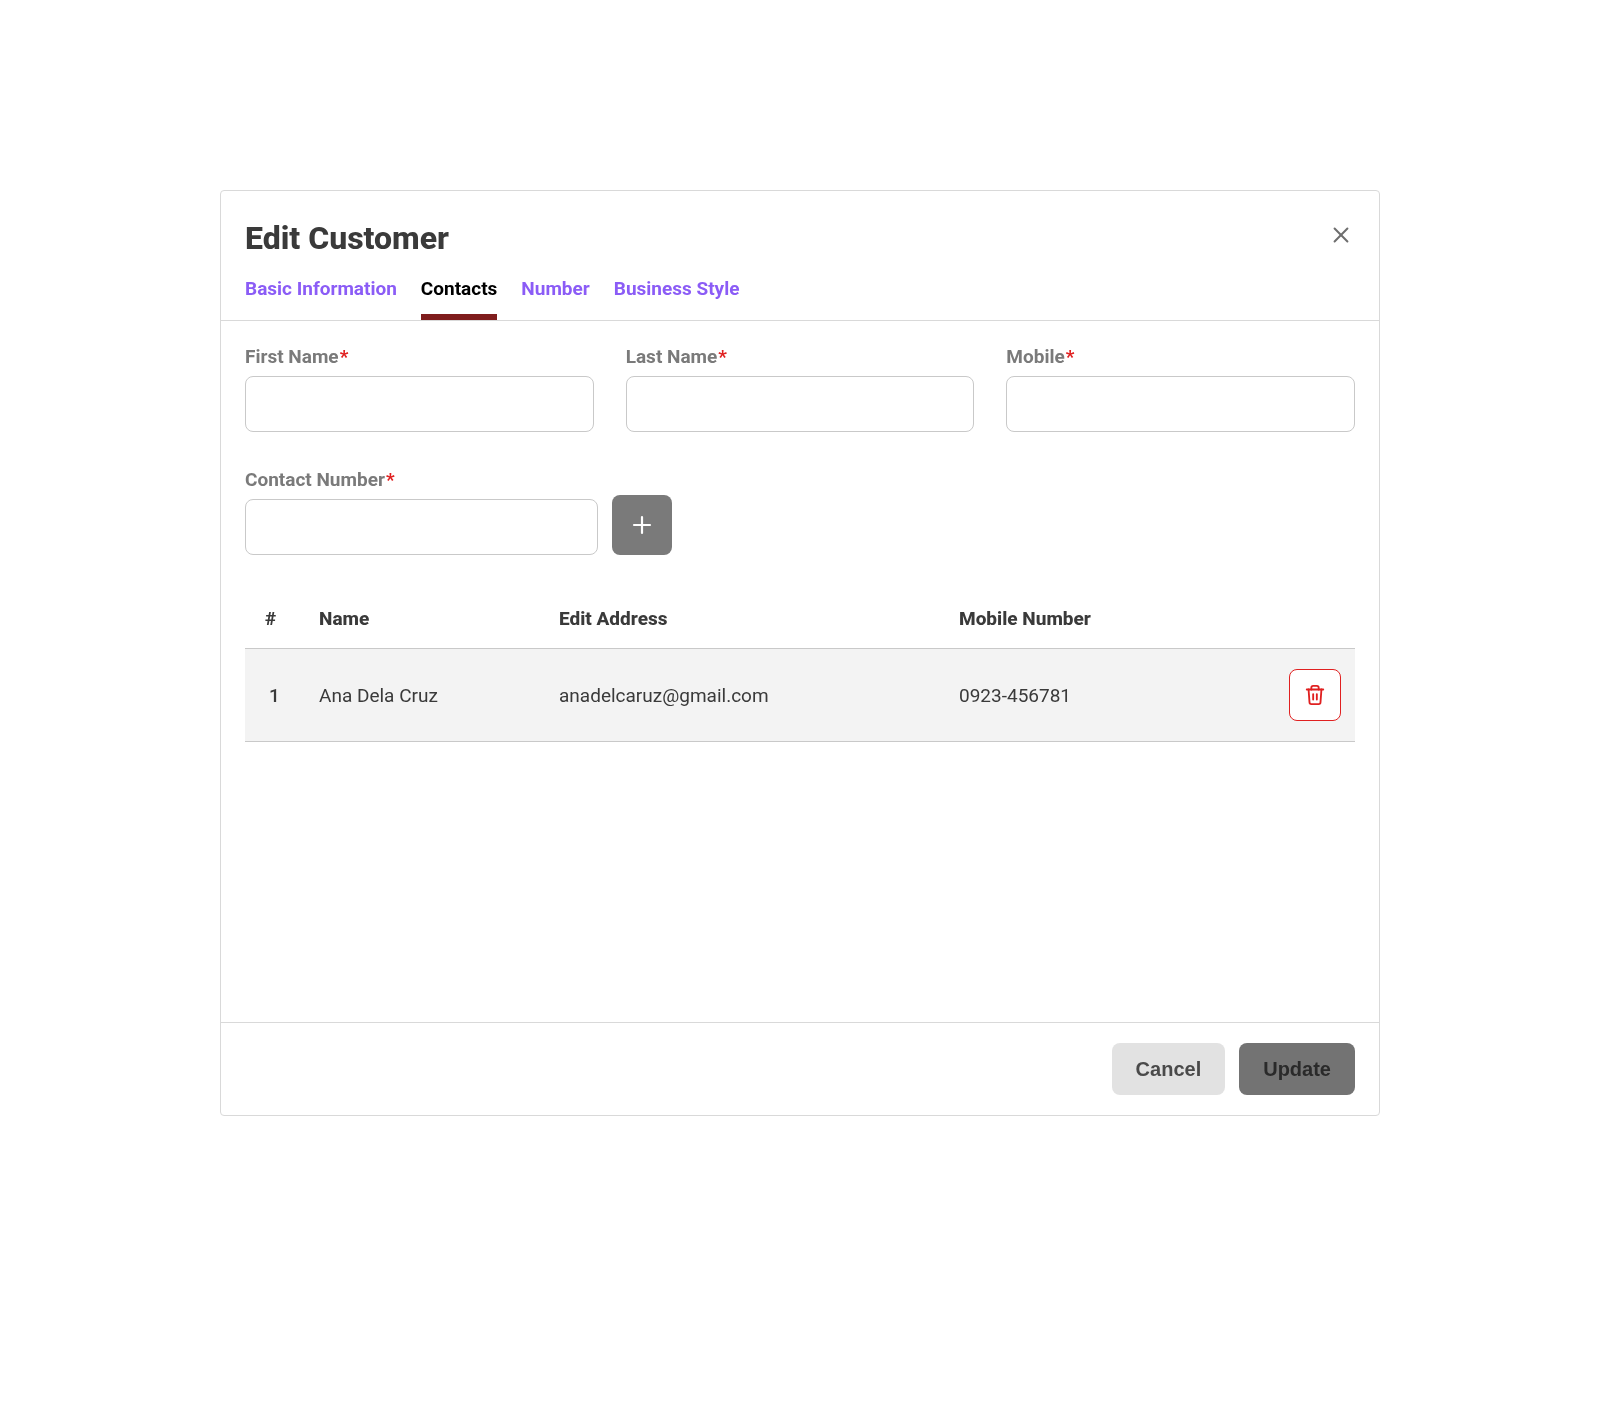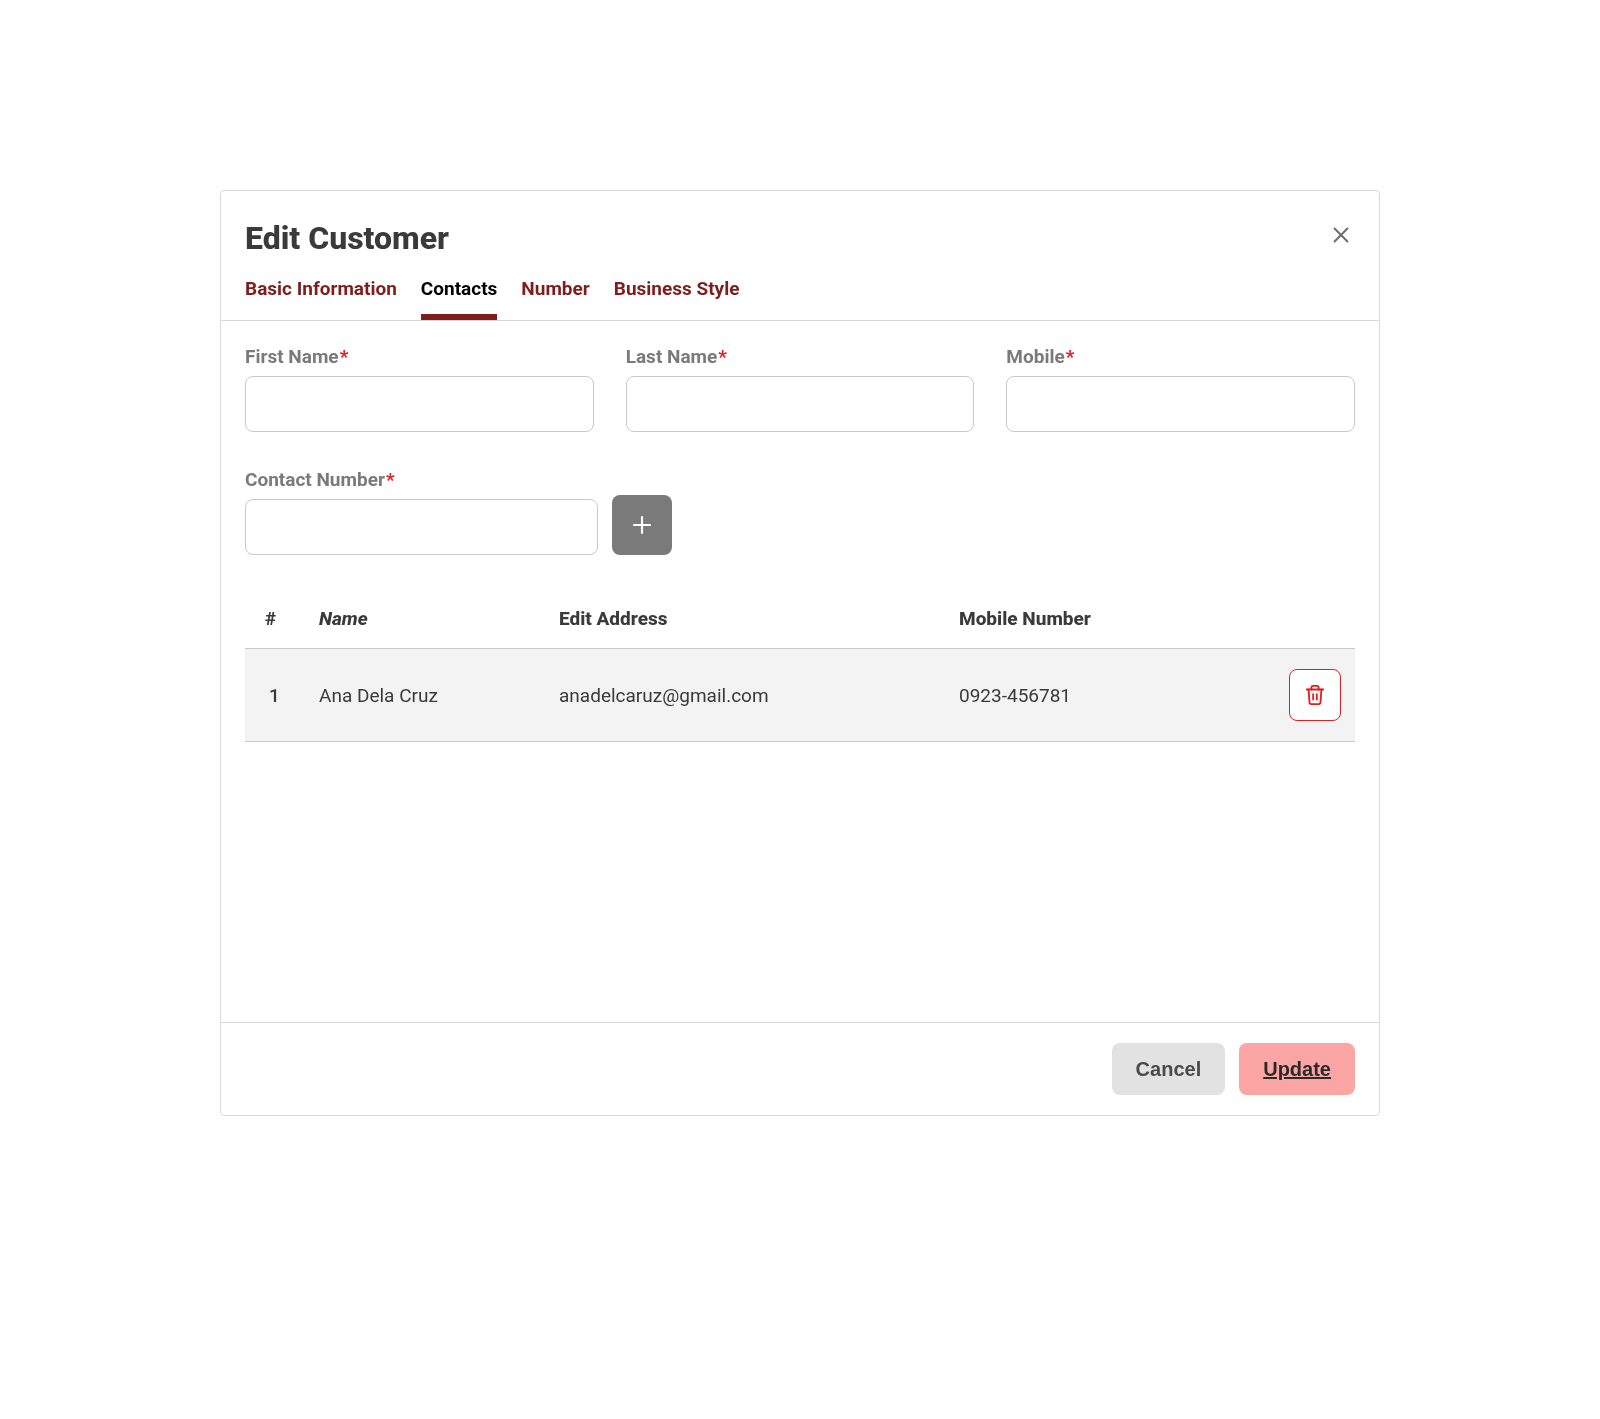--- a/index.html
+++ b/index.html
@@ -47,21 +47,21 @@
   }
   .tabs {
     display: flex;
     gap: 24px;
     padding: 20px 24px 0 24px;
     border-bottom: 1px solid #d9d9d9;
   }
   .tab {
     font-size: 19px;
     font-weight: 700;
-    color: #7f1d1d;
+    color: #8b5cf6;
     padding-bottom: 14px;
     cursor: pointer;
     border-bottom: 3px solid transparent;
   }
   .tab.active {
     color: #000000;
     border-bottom: 6px solid #7f1d1d;
   }
   .form-area {
     padding: 24px 24px 0 24px;
@@ -135,21 +135,21 @@
   }
   .table th {
     text-align: left;
     font-size: 19px;
     font-weight: 800;
     color: #3a3a3a;
     padding: 16px 14px 18px 14px;
     border-bottom: 1.5px solid #c9c9c9;
   }
   .table th.num-col { width: 60px; padding-left: 20px; }
-  .table th.name-col { width: 240px; font-style: italic; }
+  .table th.name-col { width: 240px; }
   .table th.email-col { width: 400px; }
   .table th.mobile-col { }
   .table th.action-col { width: 80px; }
   .table tbody tr {
     background: #f3f3f3;
     border-bottom: 1.5px solid #c9c9c9;
   }
   .table td {
     font-size: 19px;
     color: #3a3a3a;
@@ -187,23 +187,22 @@
     display: flex;
     align-items: center;
     justify-content: center;
     border: none;
   }
   .btn-cancel {
     background: #e2e2e2;
     color: #4a4a4a;
   }
   .btn-update {
-    background: #fca5a5;
+    background: #737373;
     color: #2a2a2a;
-    text-decoration: underline;
   }
 </style>
 </head>
 <body>
 
 <div class="modal">
 
   <div class="modal-header">
     <h1 class="modal-title">Edit Customer</h1>
     <div class="close-btn">

